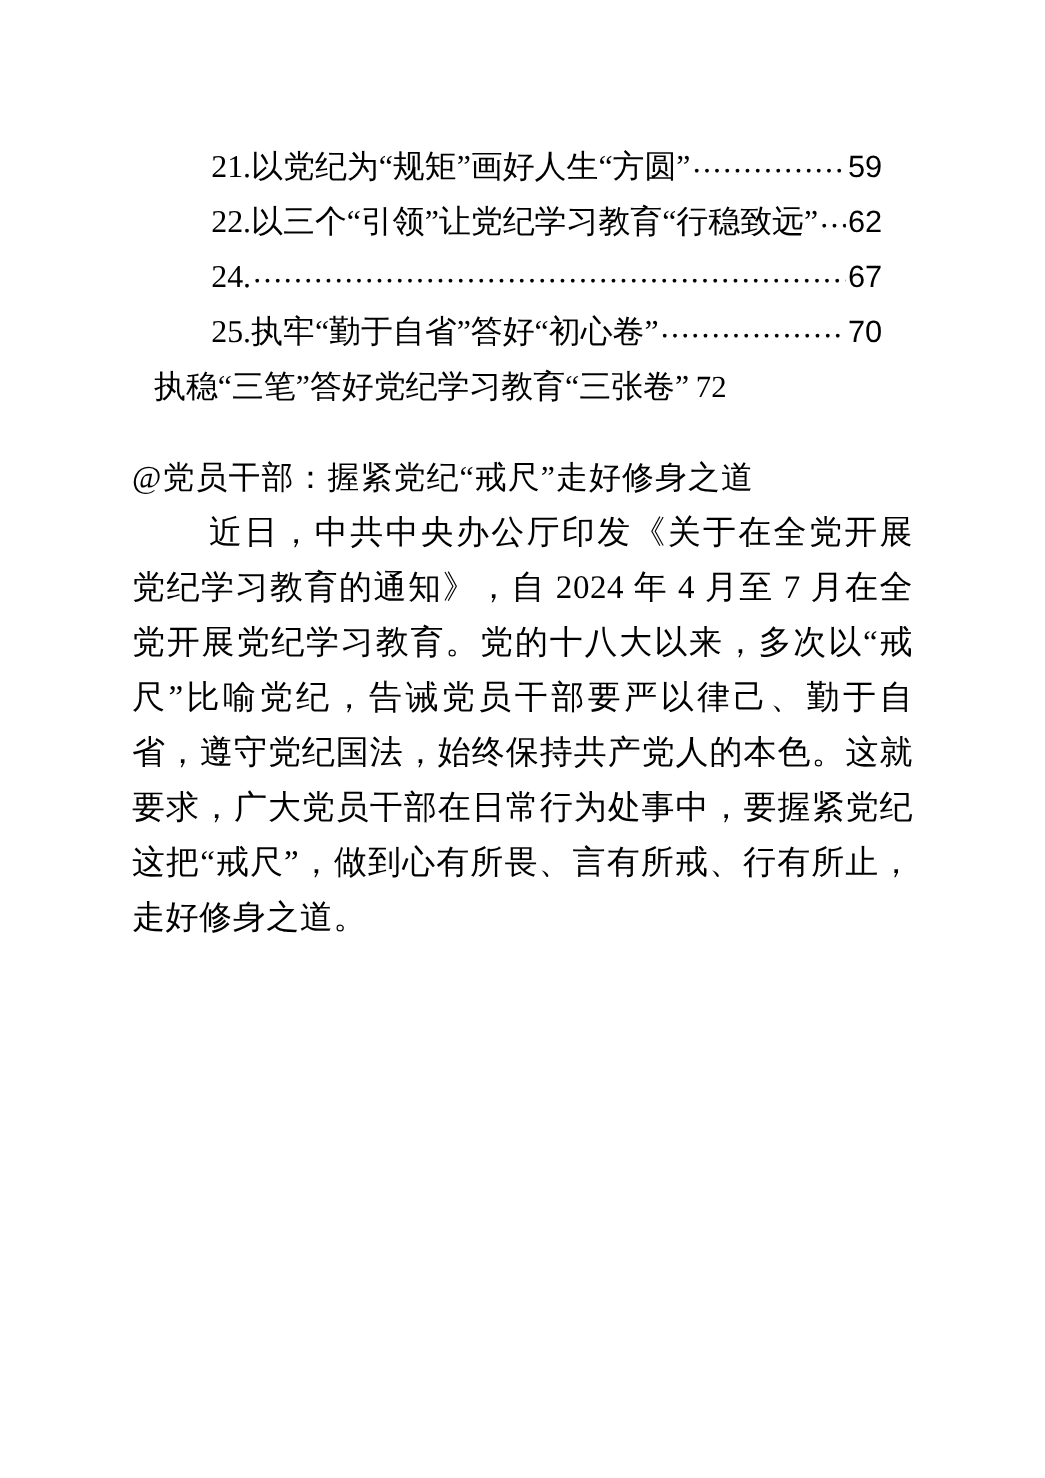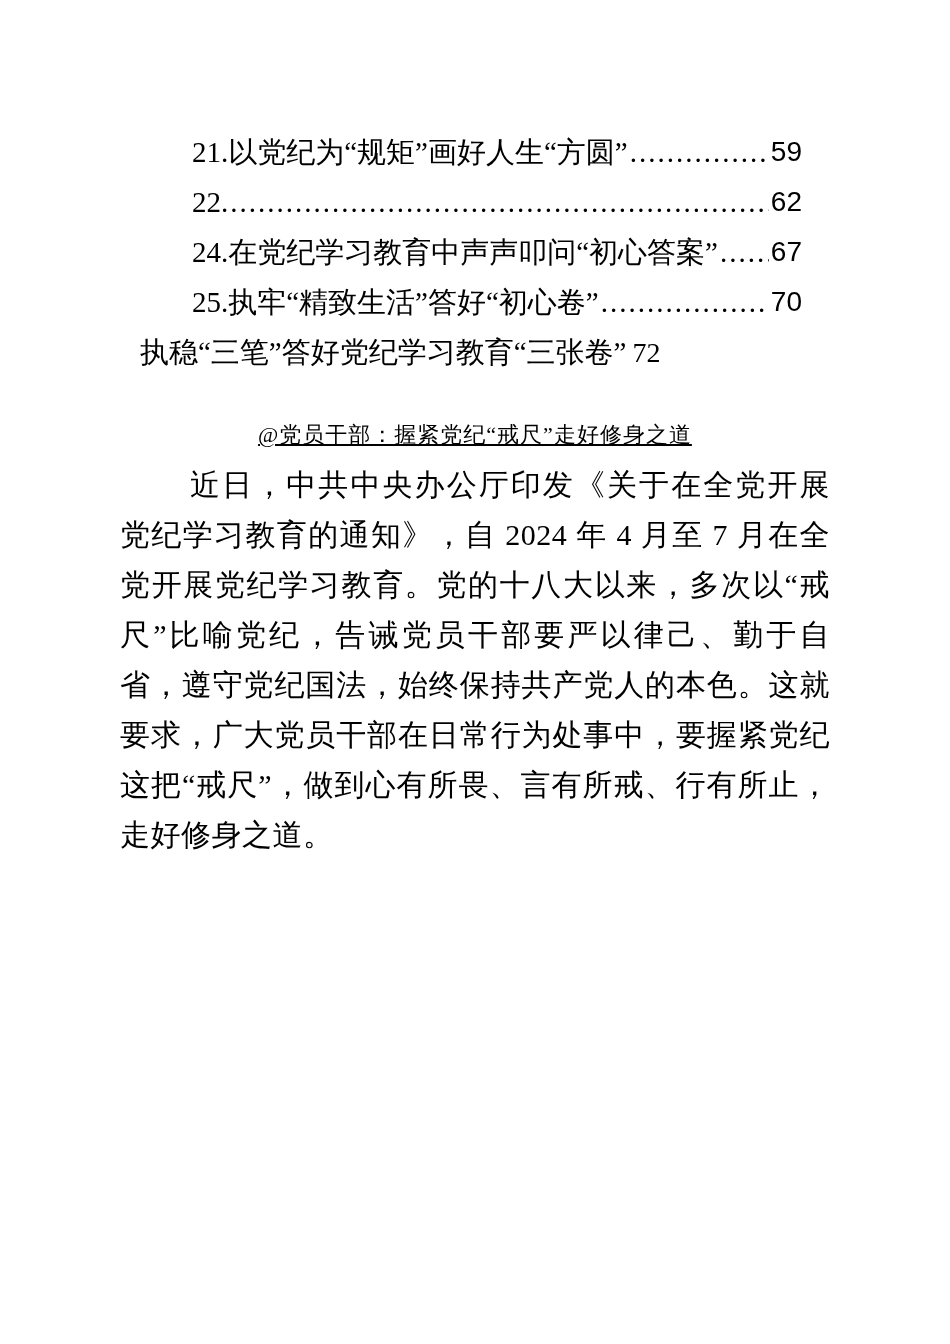--- a/index.html
+++ b/index.html
@@ -18,21 +18,21 @@
   }
   .content {
     position: absolute;
     left: 120px;
     top: 127px;
     width: 710px;
   }
   
   .toc-row {
     display: flex;
-    align-items: flex-start;
+    align-items: flex-end;
     line-height: 50px;
     height: 50px;
     white-space: nowrap;
     padding-left: 72px;
     padding-right: 28px;
     overflow: hidden;
   }
   .toc-num {
     font-family: "Liberation Serif", "DejaVu Serif", serif;
     font-size: 29px;
@@ -67,24 +67,22 @@
   .toc-tail .tail-page {
     font-family: "Liberation Serif", "DejaVu Serif", serif;
     font-size: 28px;
     margin-left: 6px;
   }
   
   .article-title {
     margin-top: 33px;
     line-height: 50px;
     height: 50px;
-    text-align: center;
-    font-size: 22px;
+    font-size: 29px;
     letter-spacing: 1px;
-    text-decoration: underline;
   }
   .article-body p {
     margin: 0;
     font-size: 30px;
     line-height: 50px;
     text-align: justify;
     text-justify: inter-ideograph;
     text-indent: 70px;
     letter-spacing: 0.5px;
   }
@@ -99,35 +97,35 @@
 
       <div class="toc-row">
         <span class="toc-num">21.</span>
           <span class="toc-title">以党纪为“规矩”画好人生“方圆”</span>
           <span class="toc-dots"></span>
           <span class="toc-page">59</span>
       </div>
 
       <div class="toc-row">
         <span class="toc-num">22.</span>
+          <span class="toc-title">以三个“引领”让党纪学习教育“行稳致远”</span>
           <span class="toc-dots"></span>
           <span class="toc-page">62</span>
       </div>
 
 
       <div class="toc-row">
         <span class="toc-num">24.</span>
-          <span class="toc-title">在党纪学习教育中声声叩问“初心答案”</span>
           <span class="toc-dots"></span>
           <span class="toc-page">67</span>
       </div>
 
       <div class="toc-row">
         <span class="toc-num">25.</span>
-          <span class="toc-title">执牢“精致生活”答好“初心卷”</span>
+          <span class="toc-title">执牢“勤于自省”答好“初心卷”</span>
           <span class="toc-dots"></span>
           <span class="toc-page">70</span>
       </div>
 
       <div class="toc-tail">
         <span>执稳“三笔”答好党纪学习教育“三张卷”</span><span class="tail-page">72</span>
       </div>
 
     </div>
 

